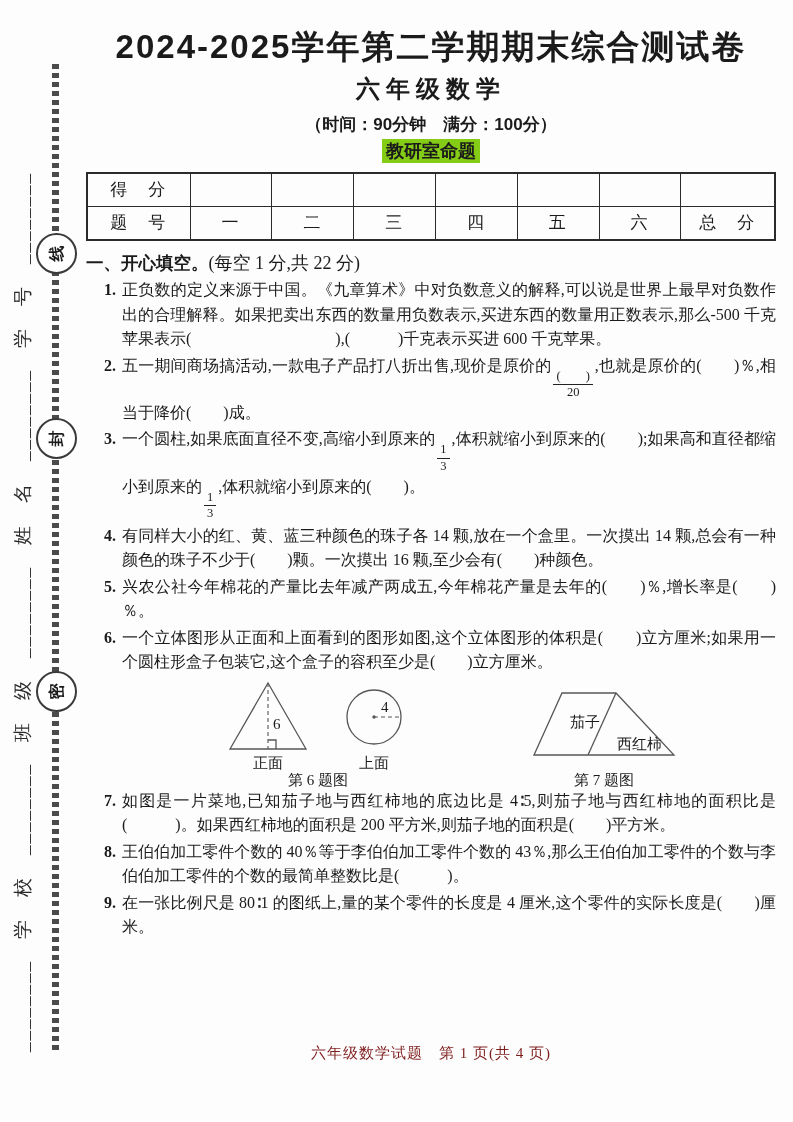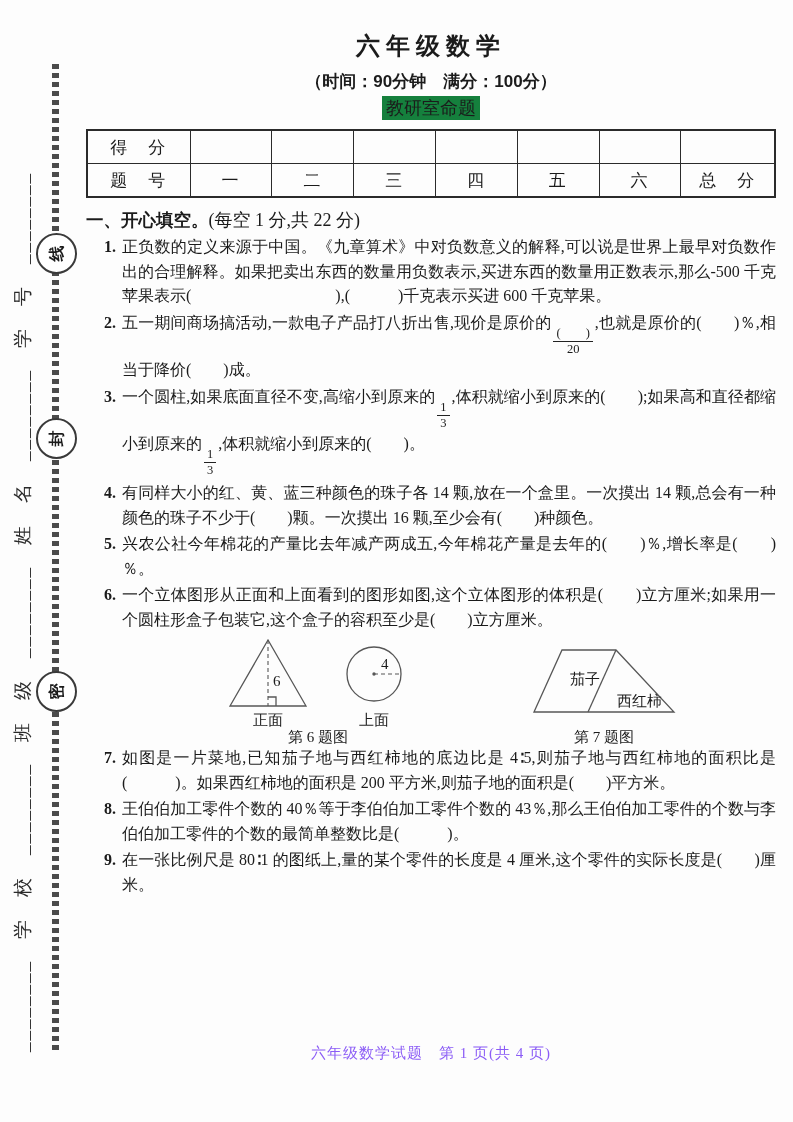--- a/index.html
+++ b/index.html
@@ -30,21 +30,21 @@
   .title{
     margin:0;text-align:center;font-family:"Liberation Sans","DejaVu Sans",sans-serif;
     font-weight:900;font-size:33px;letter-spacing:2px;line-height:1.3;
   }
   .subtitle{
     margin:6px 0 0;text-align:center;font-family:"Liberation Sans","DejaVu Sans",sans-serif;
     font-weight:900;font-size:24px;letter-spacing:6px;line-height:1.2;
   }
   .info{margin-top:9px;text-align:center;font-family:"Liberation Sans",sans-serif;font-weight:bold;font-size:17px;}
   .source-wrap{text-align:center;margin-top:3px;}
-  .source{display:inline-block;background:#15803d;font-family:"Liberation Sans",sans-serif;font-weight:normal;font-size:18px;padding:0 4px;line-height:1.35;}
+  .source{display:inline-block;background:#84cc16;font-family:"Liberation Sans",sans-serif;font-weight:bold;font-size:18px;padding:0 4px;line-height:1.35;}
   table.score{width:100%;border-collapse:collapse;margin-top:9px;border:2.5px solid #2b2b2b;table-layout:fixed;}
   table.score td{border:1.2px solid #2b2b2b;height:32px;text-align:center;font-size:17px;letter-spacing:2px;padding:0;}
   
   .section{margin-top:10px;font-size:17.5px;line-height:1.4;}
   .sec-title{font-weight:bold;}
   .sec-note{font-size:18px;}
   .q{display:flex;margin-top:2px;font-size:16px;line-height:24.5px;}
   .qnum{min-width:30px;text-align:right;padding-right:6px;font-weight:bold;flex:none;}
   .qbody{flex:1;text-align:justify;}
   .frac{display:inline-flex;flex-direction:column;text-align:center;vertical-align:-9px;font-size:12.5px;line-height:1.25;margin:0 2px;}
@@ -54,41 +54,42 @@
   .fig-row{display:flex;align-items:flex-start;margin:4px 0 2px;}
   .fig6{margin-left:128px;}
   .fig7{margin-left:88px;}
   svg text{font-family:"Liberation Serif","DejaVu Serif",serif;font-size:15px;fill:#1b1b1b;}
   svg text.num{font-size:15px;}
   svg .shape{fill:none;stroke:#575757;stroke-width:1.3;}
   svg .dash{stroke:#575757;stroke-width:1.1;stroke-dasharray:4 3;fill:none;}
   .q10-row{display:flex;align-items:flex-start;}
   .q10-row .q{flex:1;}
   .fig10{flex:none;margin-top:-32px;margin-right:2px;}
-  .footer{position:absolute;left:86px;width:690px;top:1044px;text-align:center;font-size:15px;color:#8b5cf6;letter-spacing:1px;}
+  .footer{position:absolute;left:86px;width:690px;top:1044px;text-align:center;font-size:15px;color:#7f1d1d;letter-spacing:1px;}
 </style>
 </head>
 <body>
 
 <div class="sidebar">
   <div class="side-strip">________　学　校　________　班　级　________　姓　名　________　学　号　________</div>
   <div class="bind-line"></div>
   <div class="seal seal-1">
       <span>线</span>
     </div>
   <div class="seal seal-2">
       <span>封</span>
     </div>
   <div class="seal seal-3">
       <span>密</span>
     </div>
 </div>
 
 <div class="main">
 
+  <h1 class="title">2024-2025学年第二学期期末综合测试卷</h1>
   <h2 class="subtitle">六年级数学</h2>
   <div class="info">（时间：90分钟　满分：100分）</div>
   <div class="source-wrap">
     <span class="source">教研室命题</span>
   </div>
 
   <table class="score">
     <colgroup>
       <col style="width:13.5%">
         <col style="width:10.7%">

